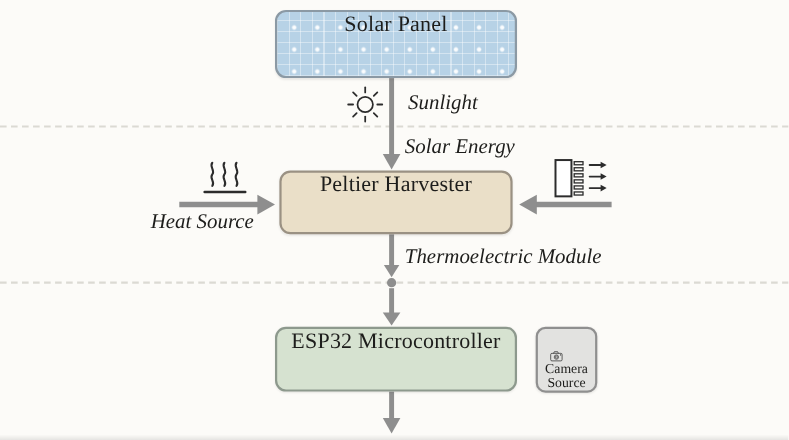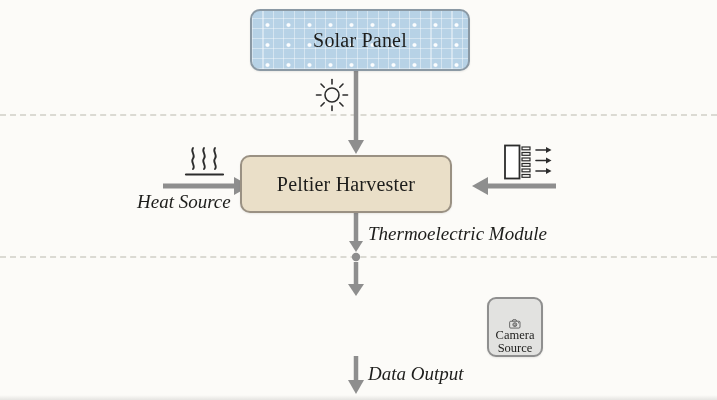--- a/index.html
+++ b/index.html
@@ -11,39 +11,39 @@
   }
   .divider {
     position:absolute; left:0; width:717px; height:0;
     border-top:2px dashed #dbdad3;
   }
   #divider-top { top:114px; }
   #divider-mid { top:256px; }
 
   .node {
     position:absolute; box-sizing:border-box;
-    display:flex; align-items:center; justify-content:center;
+    display:flex; justify-content:center;
     border-radius:10px;
     box-shadow:0 1px 2px rgba(0,0,0,0.08);
   }
   .node-label { font-size:20px; letter-spacing:0.2px; white-space:nowrap; }
 
   #solar-node {
     left:250px; top:9px; width:220px; height:62px;
     border:2.5px solid #8b99a4;
     background-color:#b7d2e6;
     background-image:
       radial-gradient(circle, rgba(255,255,255,0.95) 1.3px, rgba(255,255,255,0) 2.6px),
       repeating-linear-gradient(90deg, rgba(255,255,255,0.40) 0 1px, rgba(255,255,255,0) 1px 10.5px),
       repeating-linear-gradient(0deg, rgba(255,255,255,0.40) 0 1px, rgba(255,255,255,0) 1px 10px);
     background-size:21px 20px, auto, auto;
     background-position:5px 4px, 0 0, 0 0;
   }
   #peltier-node {
-    left:240px; top:155px; width:212px; height:58px;
+    left:254px; top:155px; width:212px; height:58px;
     border:2.5px solid #9a9183; background:#eadfc8;
   }
   #esp32-node {
     left:250px; top:297px; width:220px; height:59px;
     border:2.5px solid #8d998d; background:#d6e2d0;
   }
   #camera-node {
     left:487px; top:297px; width:56px; height:60px;
     border:2px solid #8f8f8f; background:#e2e2e0; border-radius:9px;
     flex-direction:column; justify-content:flex-start; padding-top:20px;
@@ -162,33 +162,37 @@
   </svg>
 
   <div class="node" id="solar-node">
     <span class="node-label">Solar Panel</span>
   </div>
 
   <div class="node" id="peltier-node">
     <span class="node-label">Peltier Harvester</span>
   </div>
 
+  <div class="node" id="esp32-node">
+    <span class="node-label">ESP32 Microcontroller</span>
+  </div>
 
   <div class="node" id="camera-node">
     <svg width="34" height="27" viewBox="0 0 34 27">
       <g stroke="#2c2c2c" fill="none">
         <path d="M9.5,6 L11.5,2 L19.5,2 L21.5,6" stroke-width="1.8"></path>
         <rect x="2.5" y="6" width="28" height="18.5" rx="3" stroke-width="1.8"></rect>
         <circle cx="16.5" cy="15.2" r="5.3" stroke-width="1.7"></circle>
         <circle cx="16.5" cy="15.2" r="2.7" stroke-width="1.5"></circle>
         <circle cx="26.8" cy="10" r="1.5" fill="#2c2c2c" stroke="none"></circle>
       </g>
     </svg>
     <span class="camera-text">Camera</span>
     <span class="camera-text">Source</span>
   </div>
 
+  <div class="flow-label" id="lbl-sunlight">Sunlight</div>
+  <div class="flow-label" id="lbl-solar-energy">Solar Energy</div>
   <div class="flow-label" id="lbl-heat-source">Heat Source</div>
   <div class="flow-label" id="lbl-thermo">Thermoelectric Module</div>
-  <div class="flow-label" id="lbl-data">Data Output</div>
 
   <div class="bottom-edge"></div>
 </div>
 
 </body></html>

